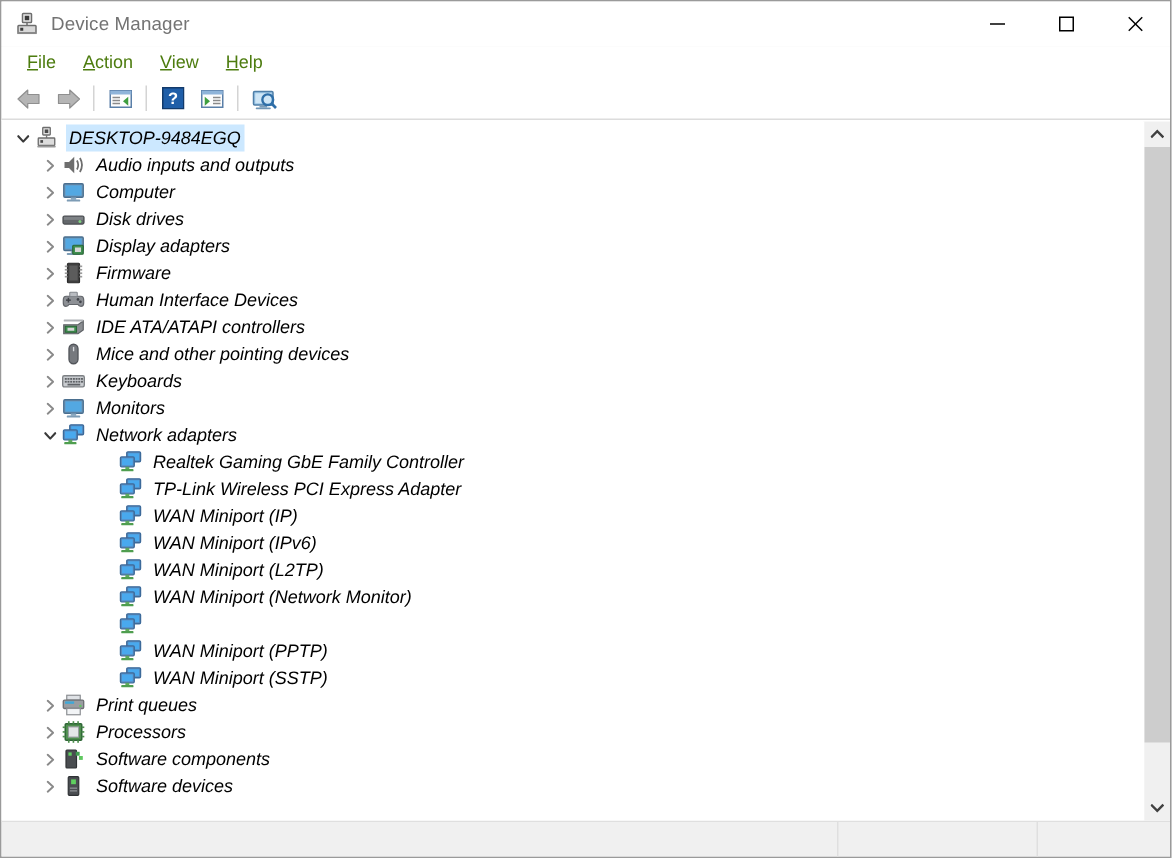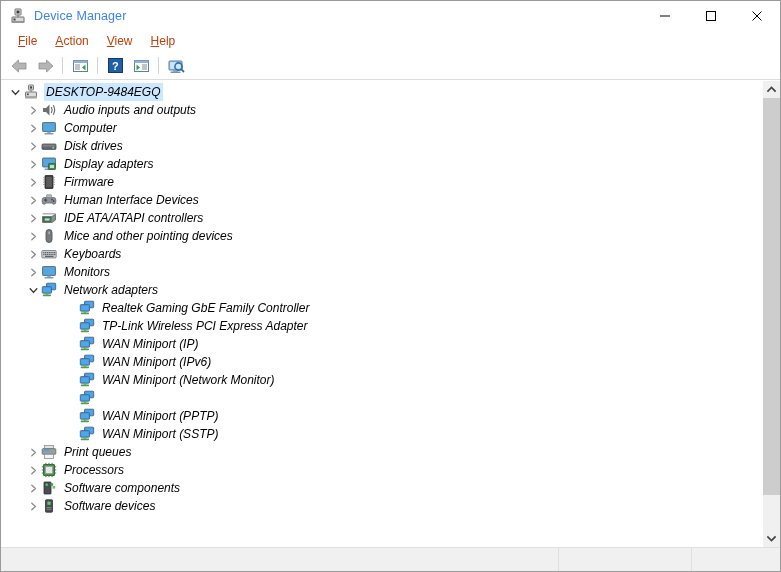--- a/index.html
+++ b/index.html
@@ -37,21 +37,21 @@
   }
   .title-icon {
     width: 16px;
     height: 16px;
     margin-left: 9px;
     margin-right: 8px;
     flex: 0 0 auto;
   }
   .title-text {
     font-size: 12.5px;
-    color: #3b82f6;
+    color: #737373;
     letter-spacing: 0.1px;
     white-space: nowrap;
   }
   .win-controls {
     position: absolute;
     right: 0;
     top: 0;
     height: 30px;
     display: flex;
   }
@@ -69,21 +69,21 @@
   .menubar {
     height: 21px;
     background: #ffffff;
     display: flex;
     align-items: center;
     padding-left: 8px;
     flex: 0 0 auto;
   }
   .menu-item {
     font-size: 12px;
-    color: #c2410c;
+    color: #4d7c0f;
     padding: 0 9px;
     line-height: 21px;
     white-space: nowrap;
   }
   .menu-item .acc { text-decoration: underline; }
 
   
   .toolbar {
     height: 27px;
     background: #ffffff;
@@ -594,20 +594,34 @@
           <span class="row-icon">
             <svg width="16" height="16" viewBox="0 0 16 16">
       <rect x="5.5" y="1.2" width="9.2" height="6.6" rx="0.8" fill="#5b8cc0" stroke="#3c6a9a" stroke-width="0.9"></rect>
       <rect x="6.5" y="2.2" width="7.2" height="4.6" fill="#49a9ee"></rect>
       <rect x="1.3" y="4.6" width="9.2" height="6.6" rx="0.8" fill="#5b8cc0" stroke="#3c6a9a" stroke-width="0.9"></rect>
       <rect x="2.3" y="5.6" width="7.2" height="4.6" fill="#49a9ee"></rect>
       <rect x="4.6" y="11.2" width="2.6" height="1.5" fill="#5fa85f"></rect>
       <rect x="1.8" y="12.6" width="8.2" height="1.6" rx="0.6" fill="#4f9e4f"></rect>
     </svg>
           </span>
+          <span class="row-label">WAN Miniport (L2TP)</span>
+        </div>
+        <div class="row lvl2">
+          <span class="chev-spacer"></span>
+          <span class="row-icon">
+            <svg width="16" height="16" viewBox="0 0 16 16">
+      <rect x="5.5" y="1.2" width="9.2" height="6.6" rx="0.8" fill="#5b8cc0" stroke="#3c6a9a" stroke-width="0.9"></rect>
+      <rect x="6.5" y="2.2" width="7.2" height="4.6" fill="#49a9ee"></rect>
+      <rect x="1.3" y="4.6" width="9.2" height="6.6" rx="0.8" fill="#5b8cc0" stroke="#3c6a9a" stroke-width="0.9"></rect>
+      <rect x="2.3" y="5.6" width="7.2" height="4.6" fill="#49a9ee"></rect>
+      <rect x="4.6" y="11.2" width="2.6" height="1.5" fill="#5fa85f"></rect>
+      <rect x="1.8" y="12.6" width="8.2" height="1.6" rx="0.6" fill="#4f9e4f"></rect>
+    </svg>
+          </span>
           <span class="row-label">WAN Miniport (Network Monitor)</span>
         </div>
         <div class="row lvl2">
           <span class="chev-spacer"></span>
           <span class="row-icon">
             <svg width="16" height="16" viewBox="0 0 16 16">
       <rect x="5.5" y="1.2" width="9.2" height="6.6" rx="0.8" fill="#5b8cc0" stroke="#3c6a9a" stroke-width="0.9"></rect>
       <rect x="6.5" y="2.2" width="7.2" height="4.6" fill="#49a9ee"></rect>
       <rect x="1.3" y="4.6" width="9.2" height="6.6" rx="0.8" fill="#5b8cc0" stroke="#3c6a9a" stroke-width="0.9"></rect>
       <rect x="2.3" y="5.6" width="7.2" height="4.6" fill="#49a9ee"></rect>

